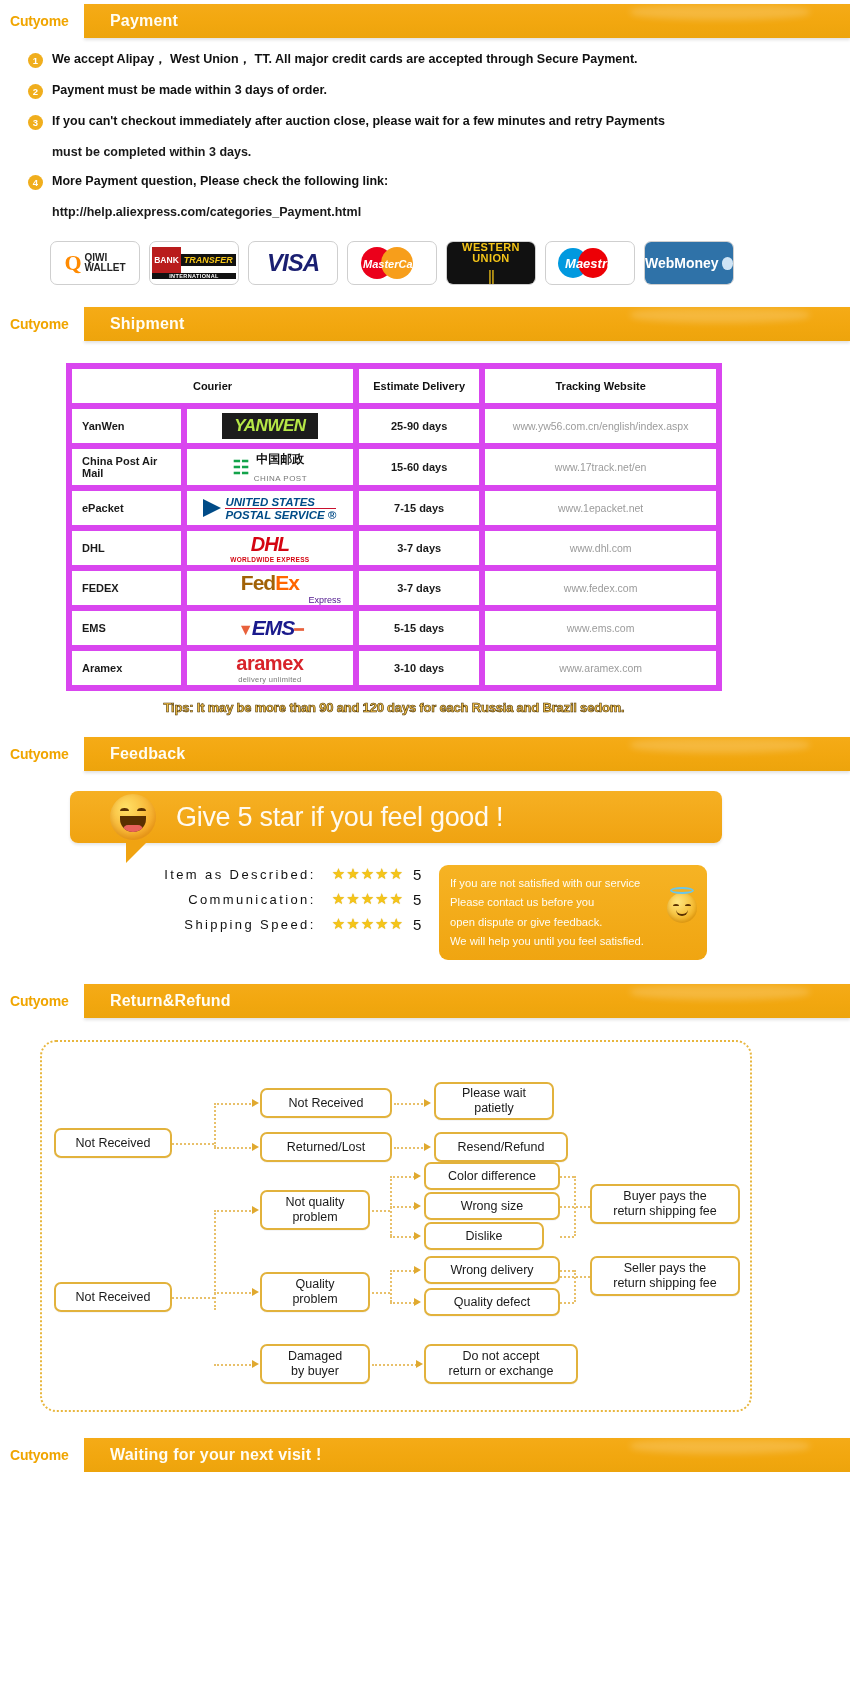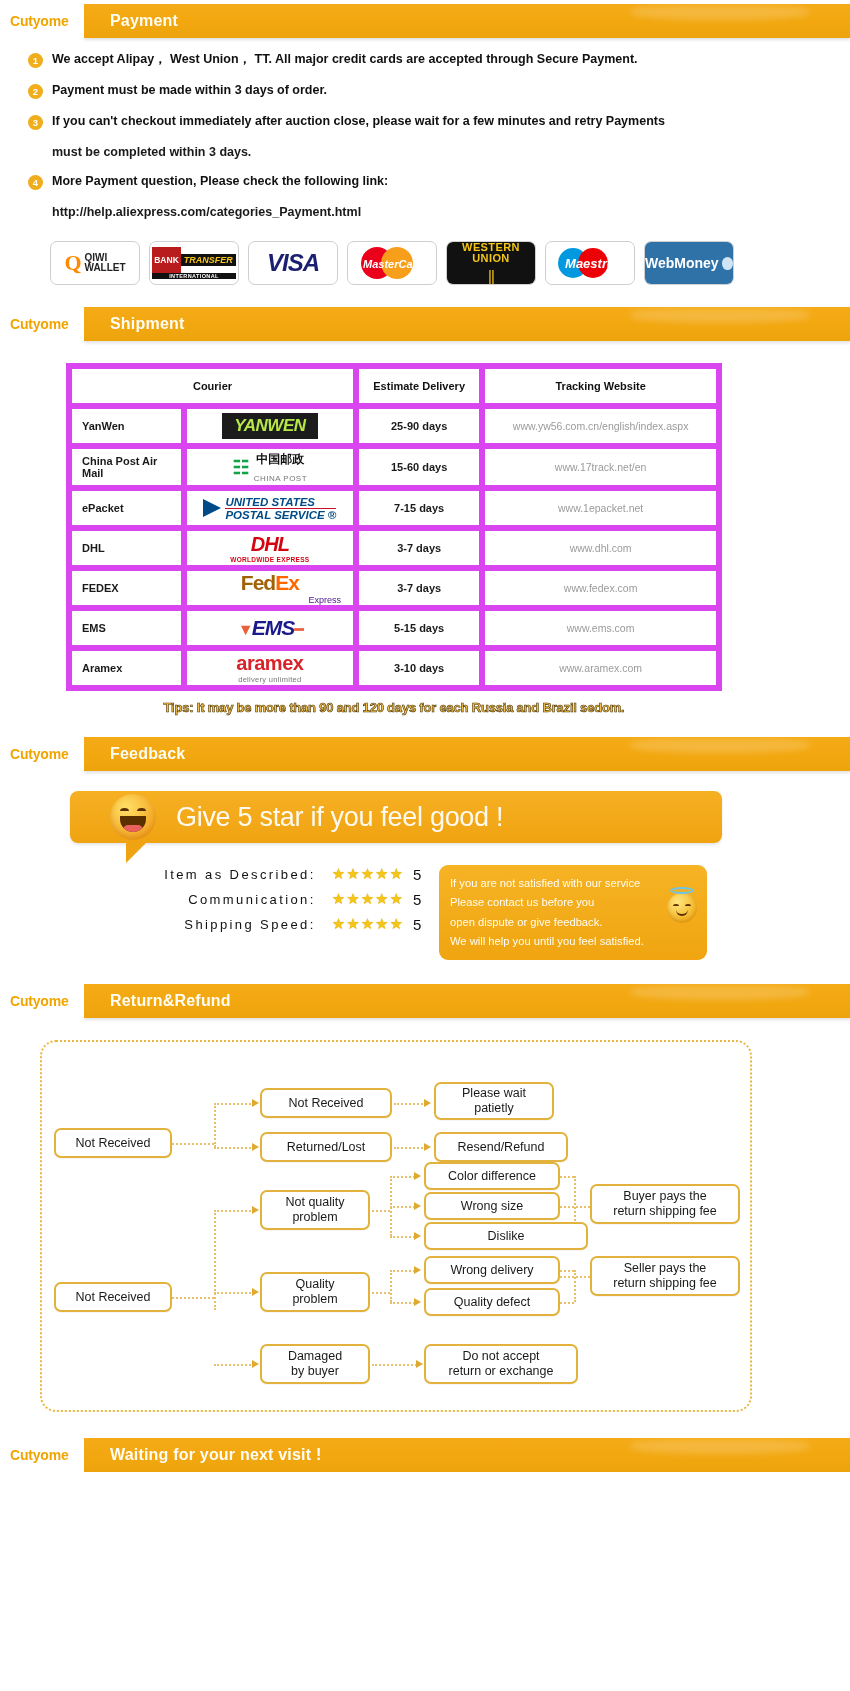--- a/index.html
+++ b/index.html
@@ -548,21 +548,21 @@
     <div class="conn" style="left:330px; top:322px; width:48px;"></div>
     <div class="arw" style="left:374px; top:318px;"></div>
   <div class="node" style="left: 12px; top: 86px; width: 118px; height: 30px;">Not Received</div>
       <div class="node" style="left: 218px; top: 46px; width: 132px; height: 30px;">Not Received</div>
       <div class="node" style="left: 218px; top: 90px; width: 132px; height: 30px;">Returned/Lost</div>
       <div class="node" style="left: 392px; top: 40px; width: 120px; height: 38px;">Please wait<br>patietly</div>
       <div class="node" style="left: 392px; top: 90px; width: 134px; height: 30px;">Resend/Refund</div>
       <div class="node" style="left: 218px; top: 148px; width: 110px; height: 40px;">Not quality<br>problem</div>
       <div class="node" style="left: 382px; top: 120px; width: 136px; height: 28px;">Color difference</div>
       <div class="node" style="left: 382px; top: 150px; width: 136px; height: 28px;">Wrong size</div>
-      <div class="node" style="left: 382px; top: 180px; width: 164px; height: 28px;">Dislike</div>
+      <div class="node" style="left: 382px; top: 180px; width: 120px; height: 28px;">Dislike</div>
       <div class="node" style="left: 548px; top: 142px; width: 150px; height: 40px;">Buyer pays the<br>return shipping fee</div>
       <div class="node" style="left: 12px; top: 240px; width: 118px; height: 30px;">Not Received</div>
       <div class="node" style="left: 218px; top: 230px; width: 110px; height: 40px;">Quality<br>problem</div>
       <div class="node" style="left: 382px; top: 214px; width: 136px; height: 28px;">Wrong delivery</div>
       <div class="node" style="left: 382px; top: 246px; width: 136px; height: 28px;">Quality defect</div>
       <div class="node" style="left: 548px; top: 214px; width: 150px; height: 40px;">Seller pays the<br>return shipping fee</div>
       <div class="node" style="left: 218px; top: 302px; width: 110px; height: 40px;">Damaged<br>by buyer</div>
       <div class="node" style="left: 382px; top: 302px; width: 154px; height: 40px;">Do not accept<br>return or exchange</div>
     </div>
 

